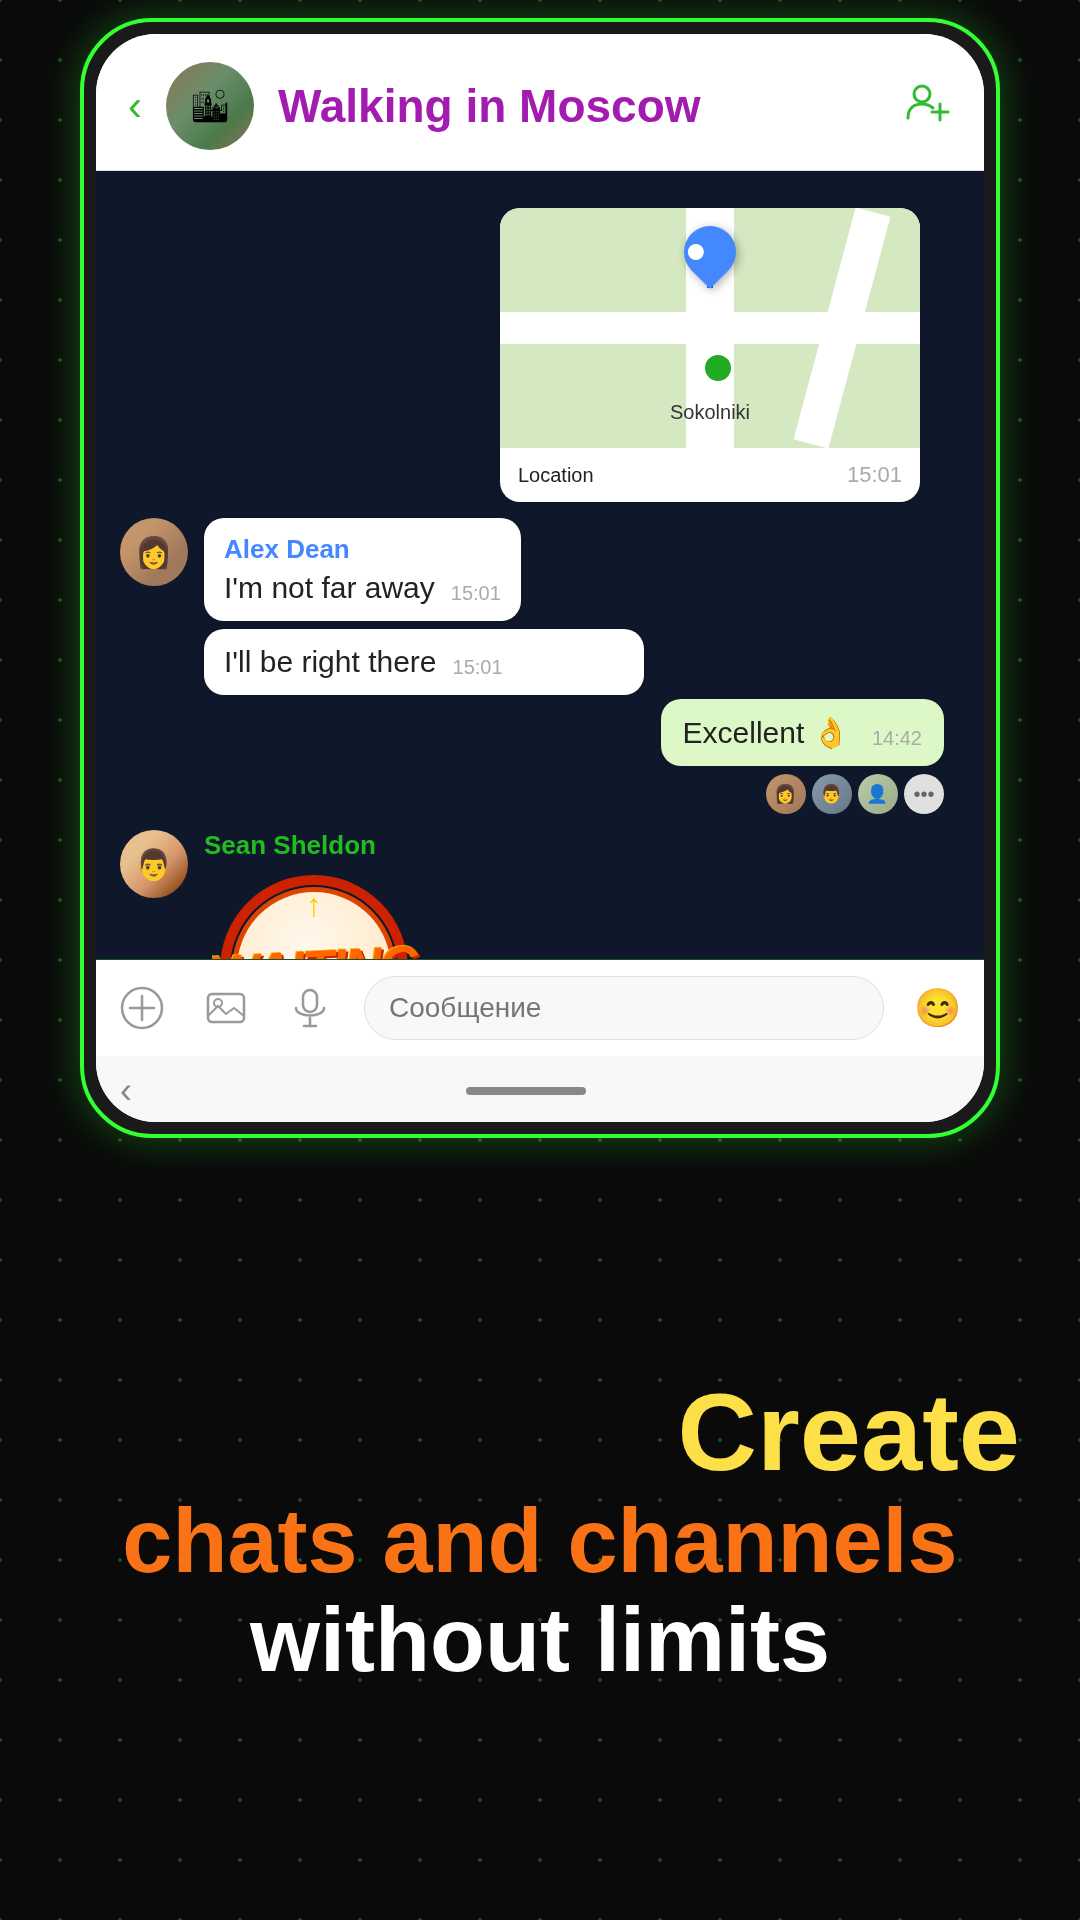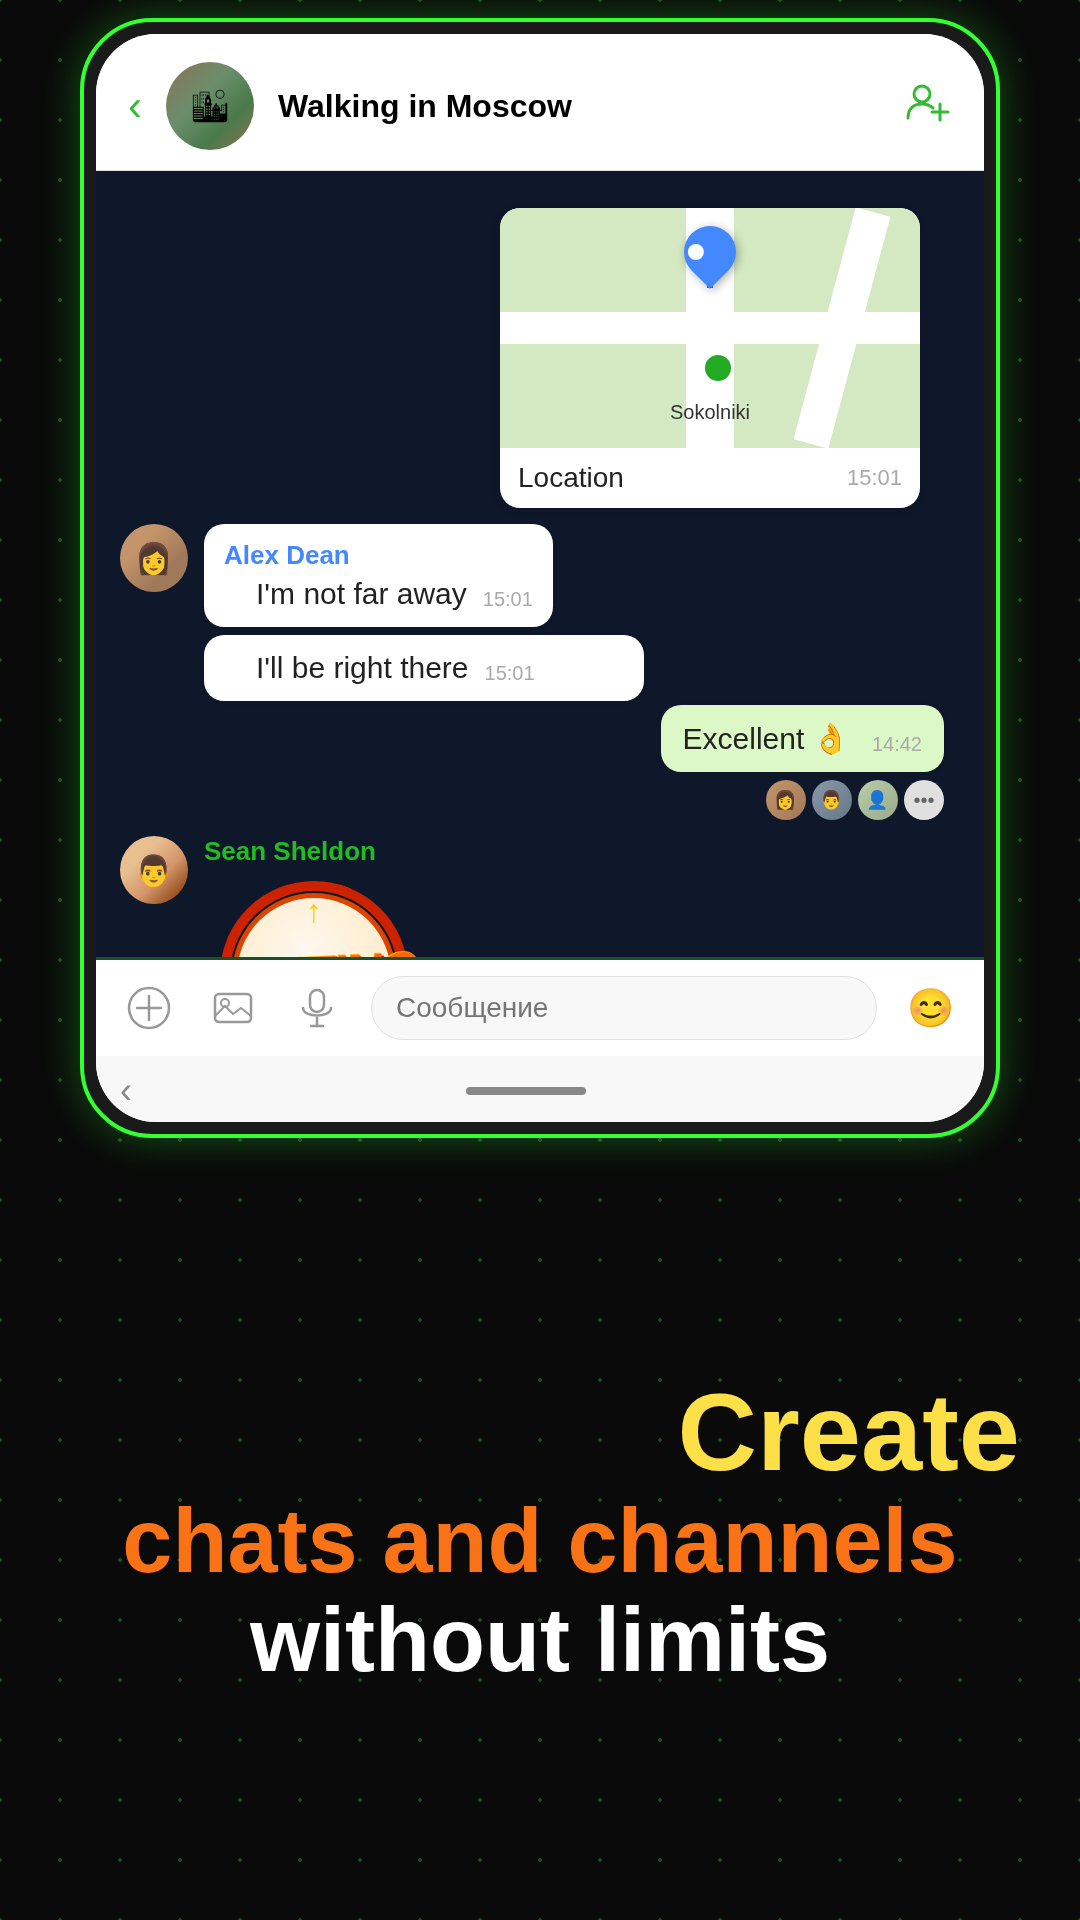--- a/index.html
+++ b/index.html
@@ -92,23 +92,23 @@
       align-items: center;
       justify-content: center;
       font-size: 32px;
     }
 
     .header-info {
       flex: 1;
     }
 
     .header-title {
-      font-size: 32px;
+      font-size: 46px;
       font-weight: 700;
-      color: #000000;
+      color: #a21caf;
     }
 
     .header-subtitle {
       font-size: 26px;
       color: #888;
       margin-top: 4px;
     }
 
     .add-member-btn {
       color: #33bb33;
@@ -186,21 +186,21 @@
     }
 
     .map-caption {
       padding: 14px 18px;
       display: flex;
       justify-content: space-between;
       align-items: center;
     }
 
     .map-caption-text {
-      font-size: 28px;
+      font-size: 20px;
       color: #222;
     }
 
     .msg-time {
       font-size: 22px;
       color: #aaa;
     }
 
     
     .msg-row {
@@ -253,21 +253,20 @@
       margin-bottom: 6px;
     }
 
     .msg-text {
       font-size: 30px;
       color: #222;
       display: flex;
       align-items: flex-end;
       gap: 10px;
       flex-wrap: wrap;
-      margin-left: 32px;
     }
 
     .msg-time-inline {
       font-size: 20px;
       color: #aaa;
       align-self: flex-end;
       margin-left: 6px;
       white-space: nowrap;
     }
 
@@ -338,25 +337,25 @@
       height: 200px;
       display: flex;
       align-items: center;
       justify-content: center;
       position: relative;
     }
 
     
     .input-bar {
       background: white;
-      padding: 16px 23px;
+      padding: 16px 16px;
       display: flex;
       align-items: center;
       gap: 24px;
-      border-top: 3px solid #14532d;
+      border-top: 1px solid #14532d;
       flex-shrink: 0;
     }
 
     .input-icon-btn {
       width: 60px;
       height: 60px;
       display: flex;
       align-items: center;
       justify-content: center;
       font-size: 36px;

